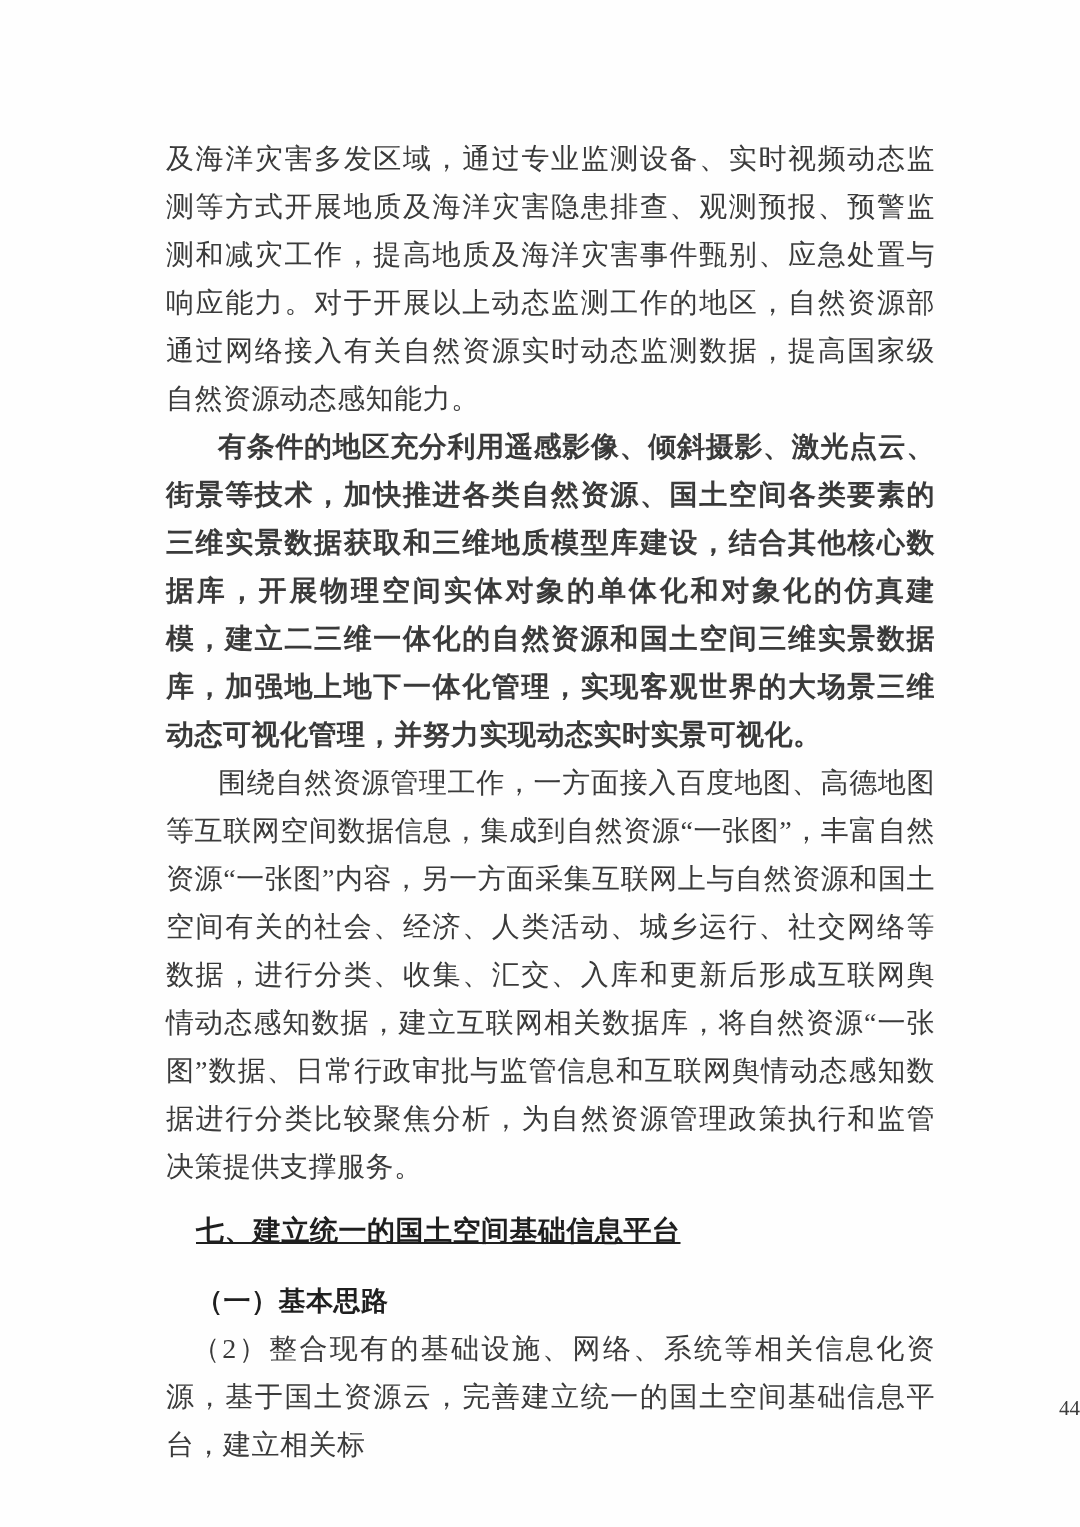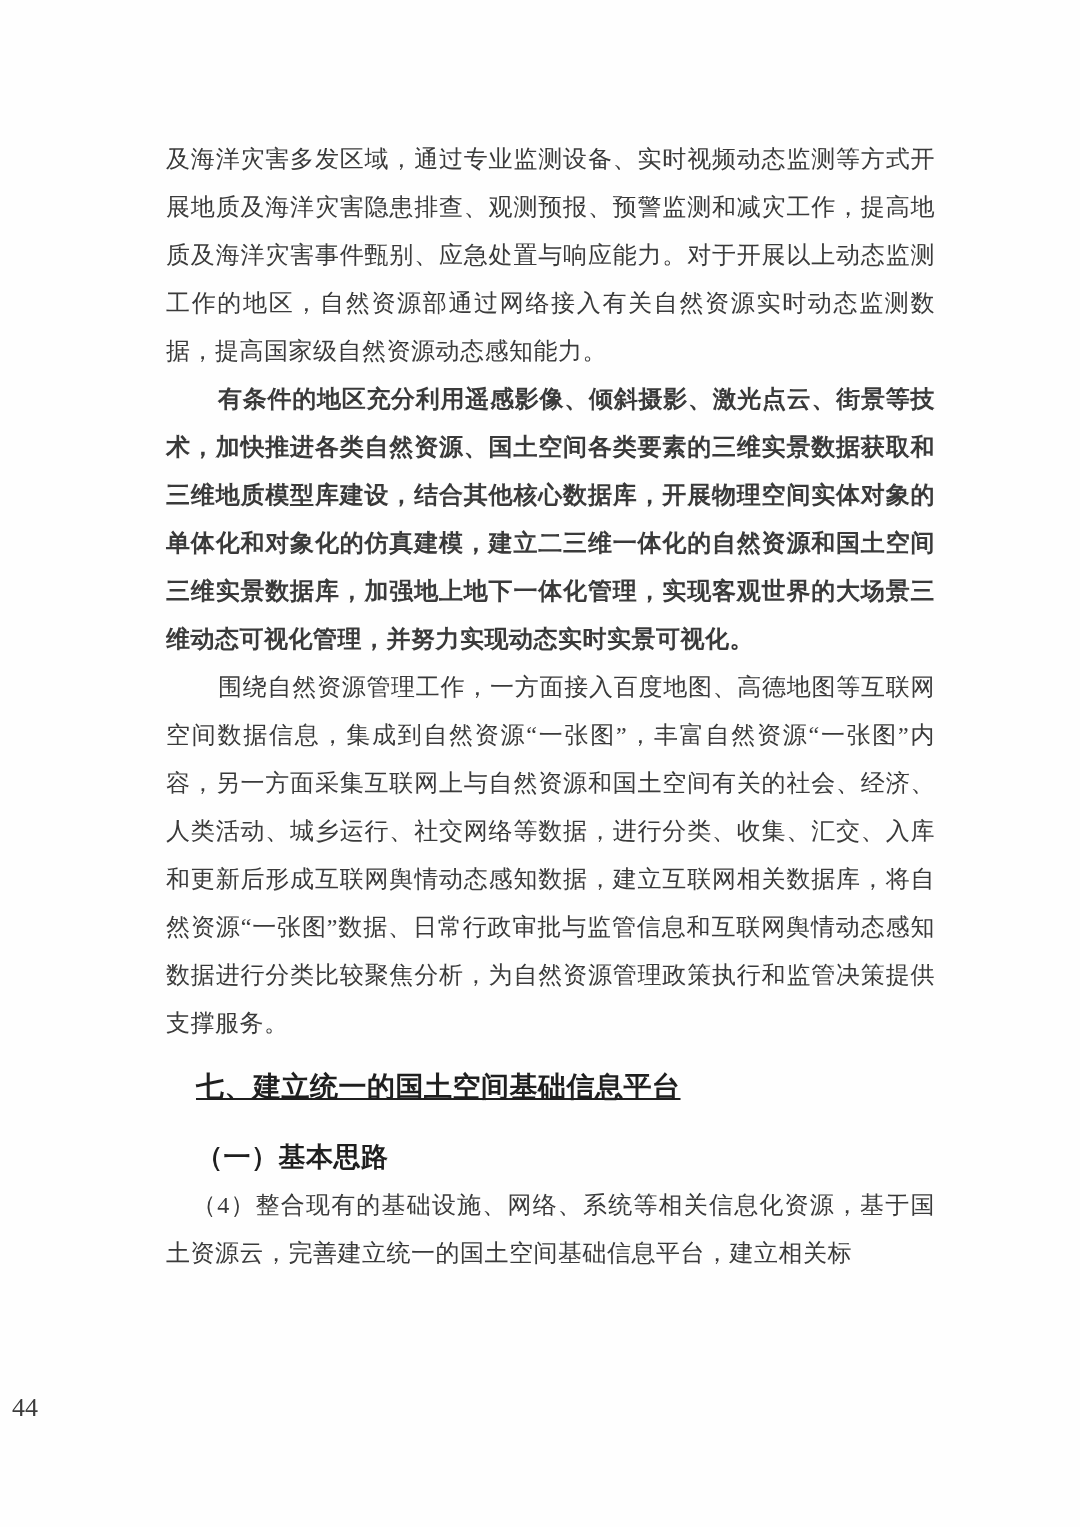--- a/index.html
+++ b/index.html
@@ -18,21 +18,21 @@
     font-family: "Liberation Serif", "DejaVu Serif", serif;
   }
   .content {
     position: absolute;
     left: 166px;
     top: 135px;
     width: 769px;
   }
   p.body-par {
     margin: 0;
-    font-size: 24px;
+    font-size: 28px;
     line-height: 48px;
     color: #3a3a3a;
     text-align: justify;
     letter-spacing: 0.5px;
   }
   p.indent-2 { text-indent: 52px; }
   p.indent-1 { text-indent: 26px; }
   .sub-heading {
     margin: 0;
     padding-left: 30px;
@@ -57,22 +57,22 @@
   .mt-p2  { margin-top: 6px; font-weight: bold;  }
   .mt-h6  { margin-top: 15px; }
   .mt-p3  { margin-top: 2px;  }
   .mt-h1s { margin-top: 22px; }
   .mt-p4  { margin-top: 7px;  }
   .page-number {
     position: absolute;
     left: 12px;
     right: 0;
     top: 1394px;
-    text-align: left;
-    font-size: 26px;
+    text-align: right;
+    font-size: 21px;
     line-height: 28px;
     color: #3c3c3c;
     font-family: "Liberation Serif", "DejaVu Serif", serif;
   }
 </style>
 </head>
 <body>
 
 <div class="page">
   <div class="content">
@@ -82,18 +82,18 @@
 
     <p class="body-par indent-2 mt-p2">有条件的地区充分利用遥感影像、倾斜摄影、激光点云、街景等技术，加快推进各类自然资源、国土空间各类要素的三维实景数据获取和三维地质模型库建设，结合其他核心数据库，开展物理空间实体对象的单体化和对象化的仿真建模，建立二三维一体化的自然资源和国土空间三维实景数据库，加强地上地下一体化管理，实现客观世界的大场景三维动态可视化管理，并努力实现动态实时实景可视化。</p>
 
 
     <p class="body-par indent-2 mt-p3">围绕自然资源管理工作，一方面接入百度地图、高德地图等互联网空间数据信息，集成到自然资源“一张图”，丰富自然资源“一张图”内容，另一方面采集互联网上与自然资源和国土空间有关的社会、经济、人类活动、城乡运行、社交网络等数据，进行分类、收集、汇交、入库和更新后形成互联网舆情动态感知数据，建立互联网相关数据库，将自然资源“一张图”数据、日常行政审批与监管信息和互联网舆情动态感知数据进行分类比较聚焦分析，为自然资源管理政策执行和监管决策提供支撑服务。</p>
 
     <h2 class="chapter-heading">七、建立统一的国土空间基础信息平台</h2>
 
     <h3 class="sub-heading mt-h1s">（一）基本思路</h3>
 
-    <p class="body-par indent-1 mt-p4">（4）整合现有的基础设施、网络、系统等相关信息化资源，基于国土资源云，完善建立统一的国土空间基础信息平台，建立相关标</p>
+    <p class="body-par indent-1 mt-p4">（2）整合现有的基础设施、网络、系统等相关信息化资源，基于国土资源云，完善建立统一的国土空间基础信息平台，建立相关标</p>
 
   </div>
 
   <div class="page-number">44</div>
 </div>
 
 </body></html>

